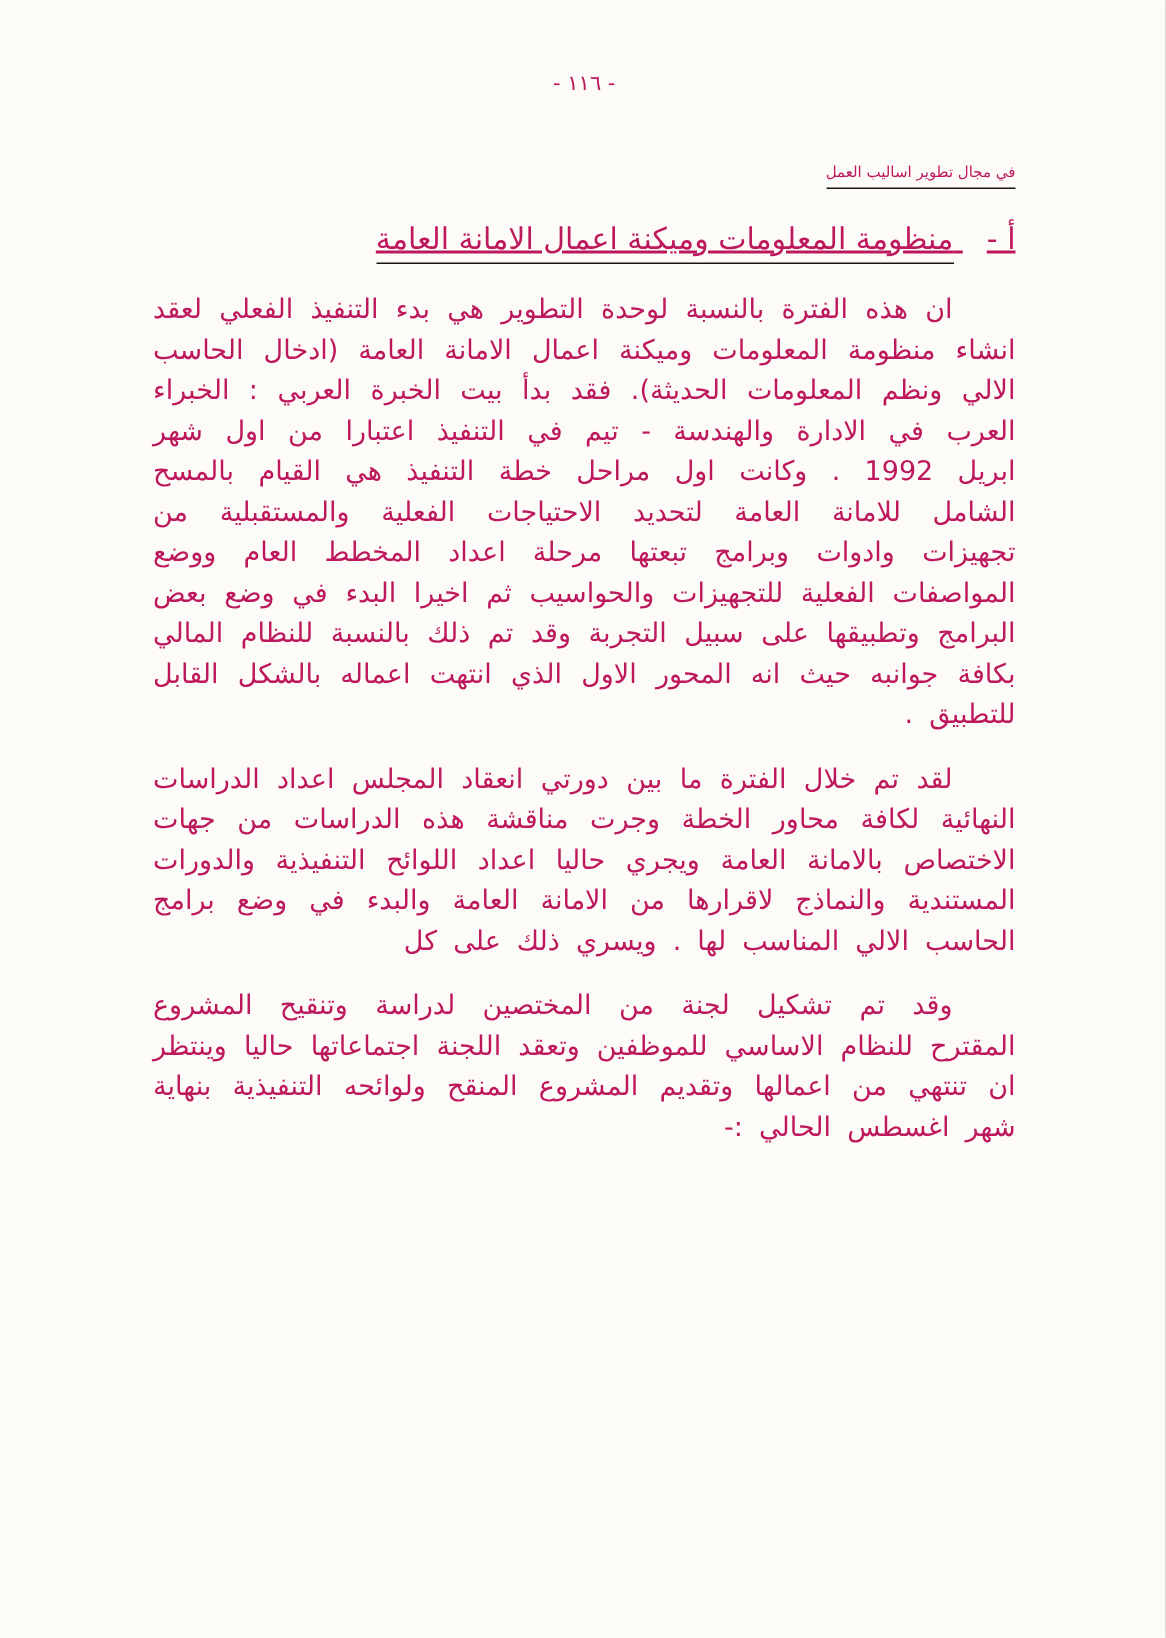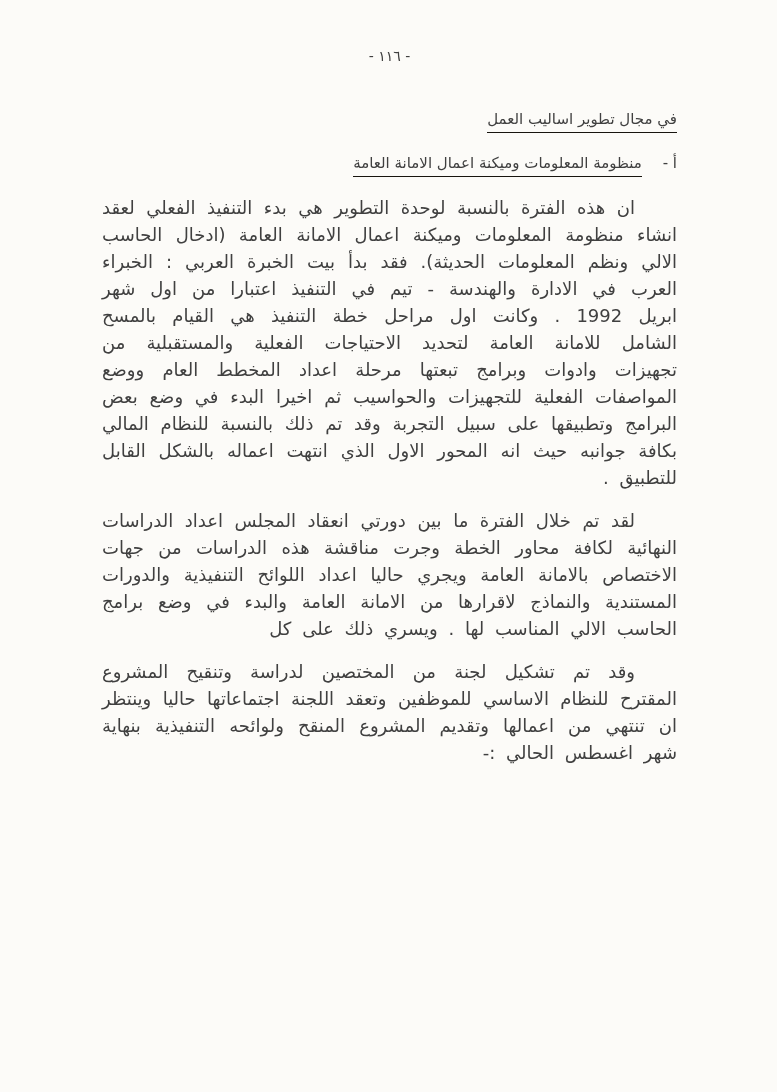--- a/index.html
+++ b/index.html
@@ -7,50 +7,51 @@
     padding: 0;
     background: #cfcfcf;
     font-family: "DejaVu Sans", sans-serif;
   }
   .page {
     width: 777px;
     height: 1092px;
     margin: 0 auto;
     background: #fcfbf8;
     position: relative;
-    color: #404040;
+    color: #be185d;
     box-sizing: border-box;
     overflow: hidden;
     box-shadow: 0 0 6px rgba(0,0,0,0.25);
   }
   .inner {
     position: absolute;
     top: 48px;
     right: 100px;
     left: 102px;
     direction: rtl;
   }
   .page-number {
     text-align: center;
     font-size: 14px;
     letter-spacing: 2px;
     margin: 0 0 46px 0;
   }
   .main-heading {
-    font-size: 15px;
+    font-size: 10px;
     font-weight: normal;
     margin: 0 0 26px 0;
   }
   .underlined {
     border-bottom: 1.2px solid #18150f;
     padding-bottom: 4px;
   }
   .item-heading {
-    font-size: 15px;
+    font-size: 20px;
     margin: 0 0 22px 0;
+    text-decoration: underline;
   }
   .item-heading .marker {
     margin-left: 16px;
   }
   .para {
     font-size: 18px;
     line-height: 27px;
     text-align: justify;
     word-spacing: 5px;
     margin: 0 0 16px 0;

